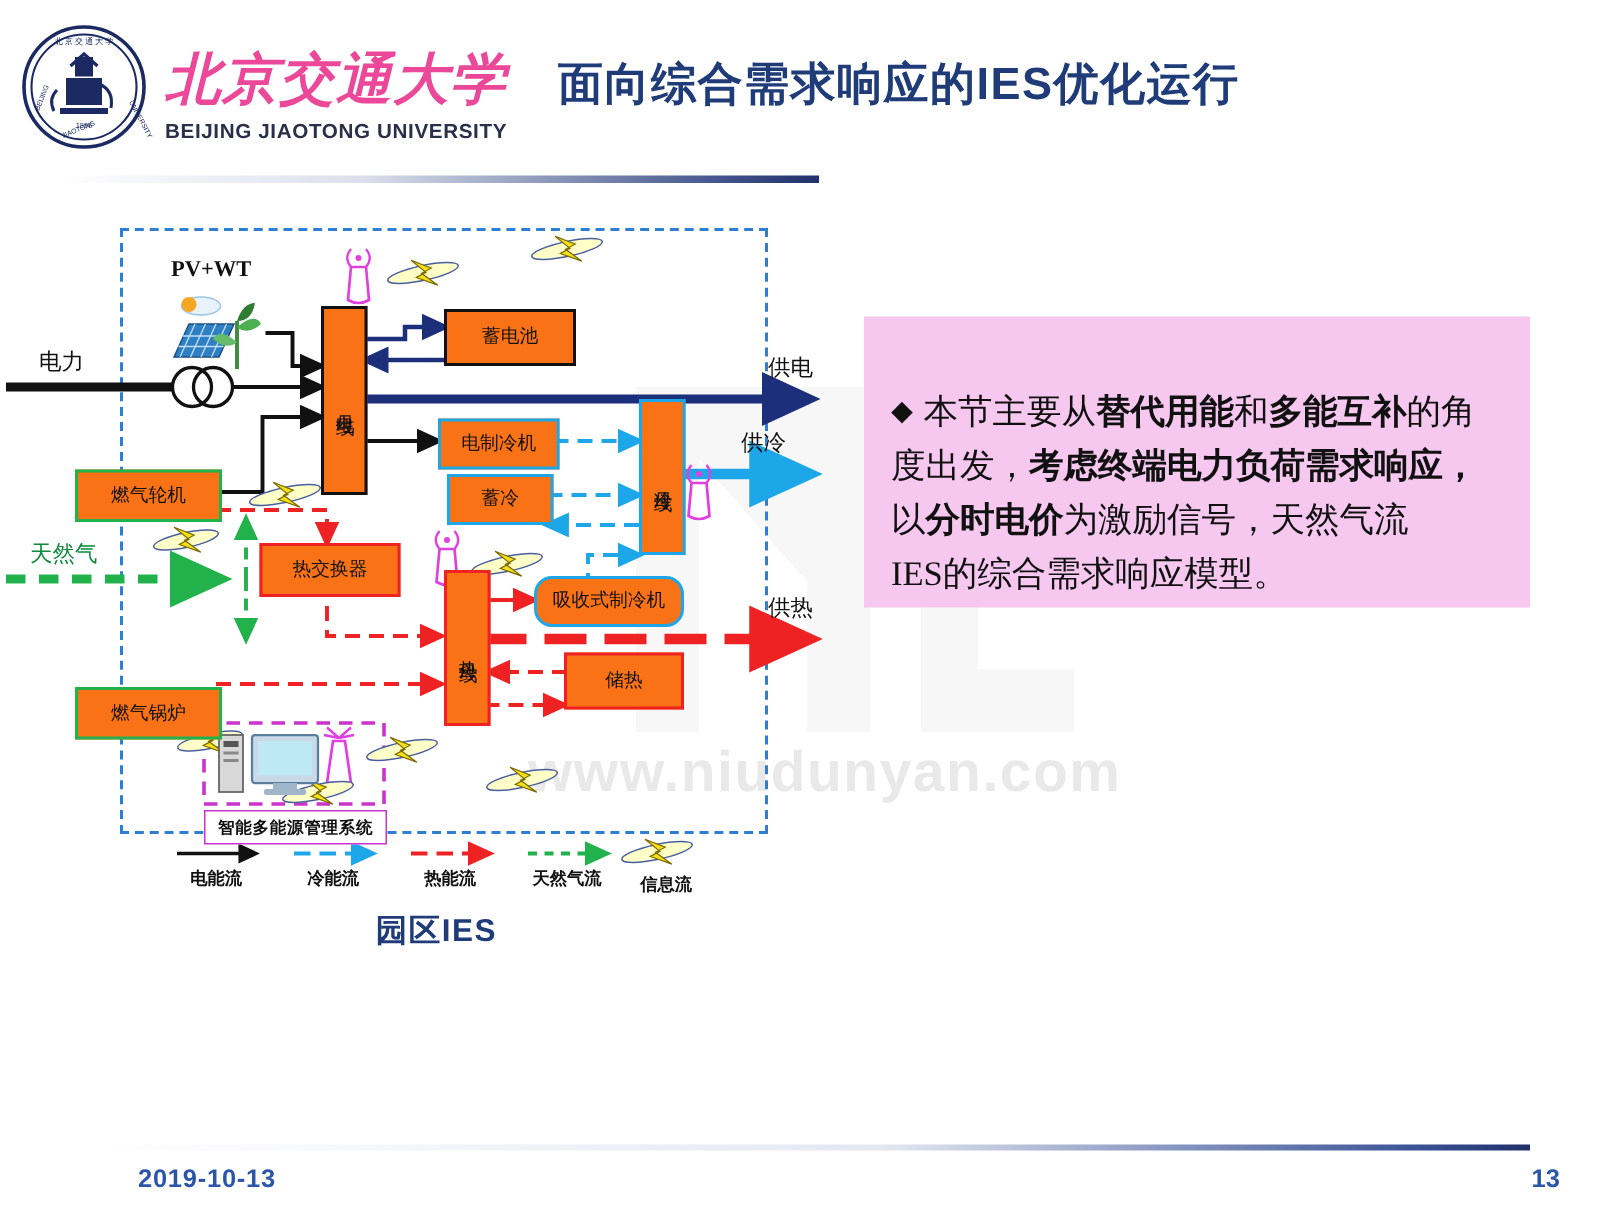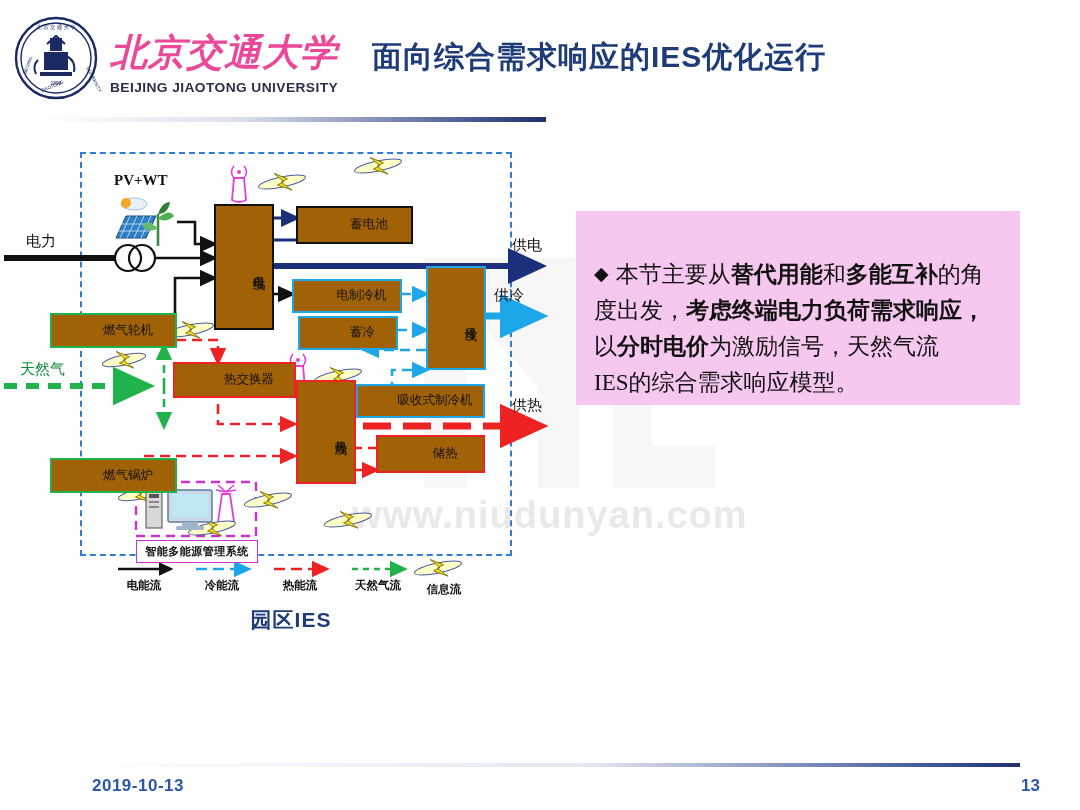--- a/index.html
+++ b/index.html
@@ -42,22 +42,22 @@
   .l1{top:10px;}
   .l2{top:48px;}
   .l3{top:84px;left:52px;}
   .l4{top:120px;left:52px;}
   .l5{top:156px;left:52px;}
 
   
   .diagram{position:absolute;left:18px;top:148px;width:546px;height:490px;}
   .dashzone{position:absolute;left:62px;top:4px;width:428px;height:400px;
             border:2.5px dashed #2e7fd4;background:transparent;}
-  .box{position:absolute;background:#a16207;display:flex;align-items:center;justify-content:center;
-       font-family:"Liberation Serif","DejaVu Serif",serif;font-size:12.5px;color:#111;line-height:1.05;padding-left:29px;}
+  .box{position:absolute;background:#f97316;display:flex;align-items:center;justify-content:center;
+       font-family:"Liberation Serif","DejaVu Serif",serif;font-size:12.5px;color:#111;line-height:1.05;}
   .bk{border:2.5px solid #111;}
   .cy{border:2.2px solid #1ea7e8;}
   .rd{border:2.2px solid #ee2222;}
   .gn{border:2.2px solid #22b24c;}
   .vbus{writing-mode:vertical-rl;text-orientation:upright;letter-spacing:1px;}
   .lbl{position:absolute;font-family:"Liberation Serif","DejaVu Serif",serif;font-size:15px;color:#111;white-space:nowrap;}
   .lbl-g{color:#0f8b3d;}
   .cap{position:absolute;left:0;width:546px;text-align:center;font-size:21px;font-weight:bold;color:#1f3c79;letter-spacing:1px;}
   .leg{position:absolute;font-family:"Liberation Serif","DejaVu Serif",serif;font-size:11.5px;color:#111;white-space:nowrap;text-align:center;font-weight:bold;}
   .ems-label{position:absolute;border:1.6px solid #cc33cc;background:#fff;
@@ -300,21 +300,21 @@
     <div class="ems-label" style="left:118px;top:392px;width:120px;height:21px;">智能多能源管理系统</div>
 
     <div class="box bk vbus" style="left:196px;top:56px;width:27px;height:122px;">电母线</div>
     <div class="box bk" style="left:278px;top:58px;width:84px;height:34px;">蓄电池</div>
     <div class="box cy" style="left:274px;top:131px;width:77px;height:30px;">电制冷机</div>
     <div class="box cy" style="left:280px;top:168px;width:67px;height:30px;">蓄冷</div>
     <div class="box cy vbus" style="left:408px;top:118px;width:27px;height:100px;">冷母线</div>
     <div class="box gn" style="left:32px;top:165px;width:94px;height:31px;">燃气轮机</div>
     <div class="box gn" style="left:32px;top:278px;width:94px;height:31px;margin-top:32px;">燃气锅炉</div>
     <div class="box rd" style="left:155px;top:214px;width:90px;height:32px;">热交换器</div>
-    <div class="box cy" style="left:338px;top:236px;width:96px;height:30px;">吸收式制冷机</div>
+    <div class="box cy" style="left:338px;top:236px;width:96px;height:30px;border-radius:12px;">吸收式制冷机</div>
     <div class="box rd vbus" style="left:278px;top:232px;width:27px;height:100px;">热母线</div>
     <div class="box rd" style="left:358px;top:287px;width:76px;height:34px;">储热</div>
 
     <div class="lbl" style="left:96px;top:24px;font-family:'Liberation Serif',serif;font-weight:bold;">PV+WT</div>
     <div class="lbl" style="left:8px;top:84px;">电力</div>
     <div class="lbl lbl-g" style="left:2px;top:212px;">天然气</div>
     <div class="lbl" style="left:494px;top:88px;">供电</div>
     <div class="lbl" style="left:476px;top:138px;text-align:right;">供冷</div>
     <div class="lbl" style="left:494px;top:248px;">供热</div>
 

